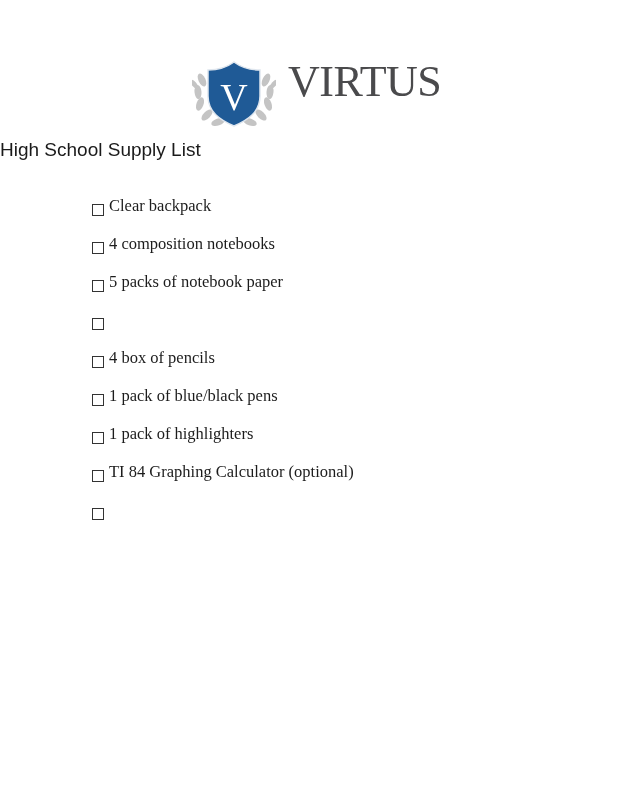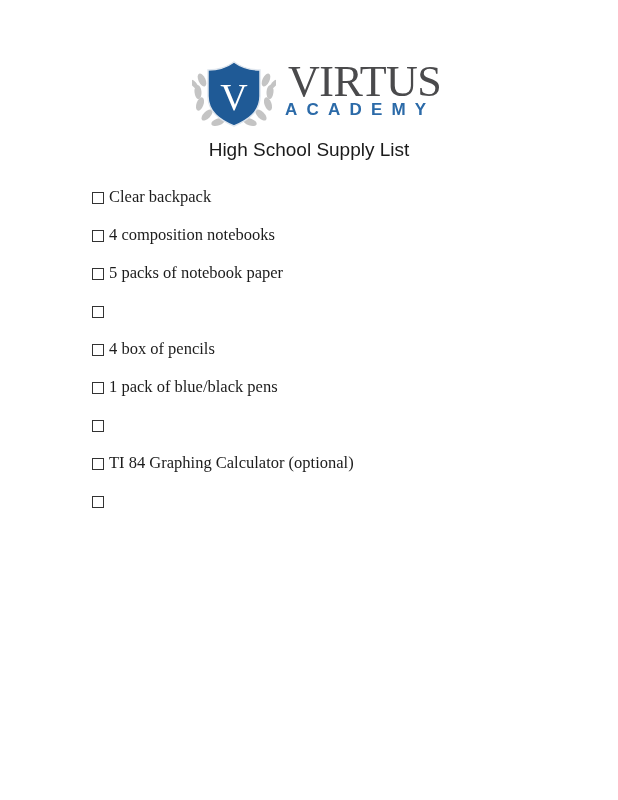--- a/index.html
+++ b/index.html
@@ -43,36 +43,36 @@
       line-height: 20px;
       font-weight: bold;
       color: #2b6aa8;
       letter-spacing: 9.2px;
     }
     .page-title {
       position: absolute;
       left: 0;
       width: 618px;
       top: 139px;
-      text-align: center;
+      text-align: left;
       font-family: "Liberation Sans", sans-serif;
       font-size: 19px;
       color: #1a1a1a;
     }
     .supply-list {
       position: absolute;
       left: 92px;
       top: 178px;
       margin: 0;
       padding: 0;
       list-style: none;
     }
     .supply-item {
       display: flex;
-      align-items: center;
+      align-items: flex-end;
       height: 38px;
       font-size: 16.5px;
       color: #1c1c1c;
     }
     .checkbox {
       width: 10px;
       height: 10px;
       border: 1px solid #333333;
       margin-right: 5px;
       margin-top: 1px;
@@ -99,21 +99,20 @@
       <ellipse cx="76" cy="44" rx="3.5" ry="7" transform="rotate(-20 76 44)"></ellipse>
       <ellipse cx="69" cy="55" rx="3.5" ry="7" transform="rotate(-45 69 55)"></ellipse>
       <ellipse cx="58" cy="62" rx="3.5" ry="7" transform="rotate(-70 58 62)"></ellipse>
       <ellipse cx="82" cy="24" rx="2.5" ry="5" transform="rotate(40 82 24)"></ellipse>
     </g>
 
     <path d="M42 2 C34 8 24 10 16 10 L16 36 C16 52 28 60 42 66 C56 60 68 52 68 36 L68 10 C60 10 50 8 42 2 Z" fill="#1f5a96" stroke="#dfe6ee" stroke-width="1.5"></path>
     <text x="42" y="50" text-anchor="middle" font-family="Liberation Serif, serif" font-size="38" fill="#ffffff">V</text>
   </svg>
   <div class="wordmark-virtus">VIRTUS</div>
-  <div class="wordmark-academy">ACADEMY</div>
 </div>
 
 <div class="page-title">High School Supply List</div>
 
 <ul class="supply-list">
   <li class="supply-item">
     <span class="checkbox"></span>
     <span>Clear backpack</span>
   </li>
   <li class="supply-item">
@@ -130,20 +129,21 @@
   <li class="supply-item">
     <span class="checkbox"></span>
     <span>4 box of pencils</span>
   </li>
   <li class="supply-item">
     <span class="checkbox"></span>
     <span>1 pack of blue/black pens</span>
   </li>
   <li class="supply-item">
     <span class="checkbox"></span>
+    <span>1 pack of highlighters</span>
   </li>
   <li class="supply-item">
     <span class="checkbox"></span>
     <span>TI 84 Graphing Calculator (optional)</span>
   </li>
   <li class="supply-item">
     <span class="checkbox"></span>
   </li>
 </ul>
 

